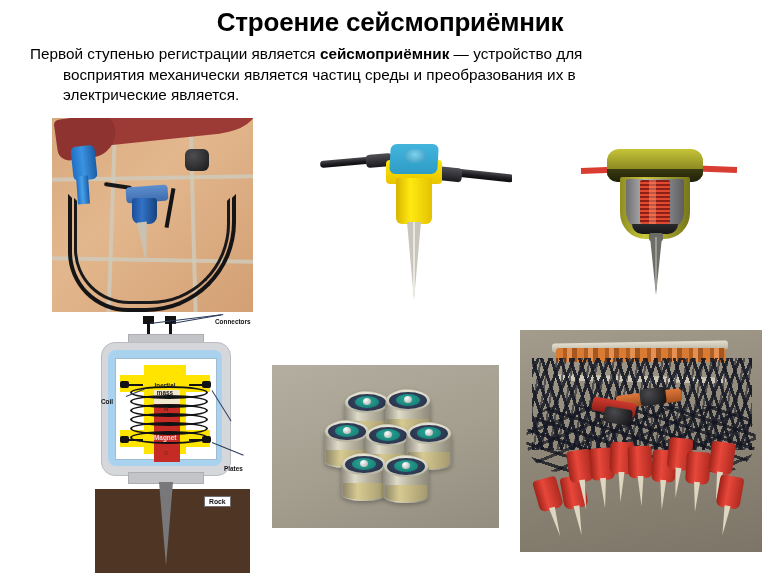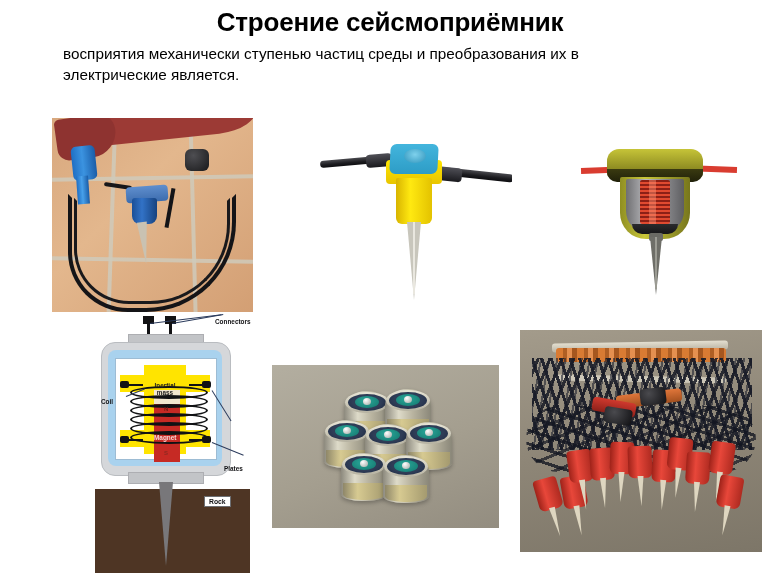--- a/index.html
+++ b/index.html
@@ -479,21 +479,24 @@
 
   
   .nosel { user-select:none; }
 </style>
 </head>
 <body class="nosel">
 
 <div id="slide-title">Строение сейсмоприёмник</div>
 
 <div id="slide-body">
-  <span class="l2">восприятия механически ступенью частиц среды и преобразования их в</span>
+  <span class="l1">
+    <span>Первой ступенью регистрации является </span><b>сейсмоприёмник</b><span> — устройство для</span>
+  </span>
+  <span class="l2">восприятия механически является частиц среды и преобразования их в</span>
   <span class="l3">электрические является.</span>
 </div>
 
 <div class="photo" id="photo-blue-geophone">
   <div class="grout-v1"></div>
   <div class="grout-v2"></div>
   <div class="grout-h1"></div>
   <div class="grout-h2"></div>
   <div class="red-cable"></div>
   <div class="red-head"></div>

